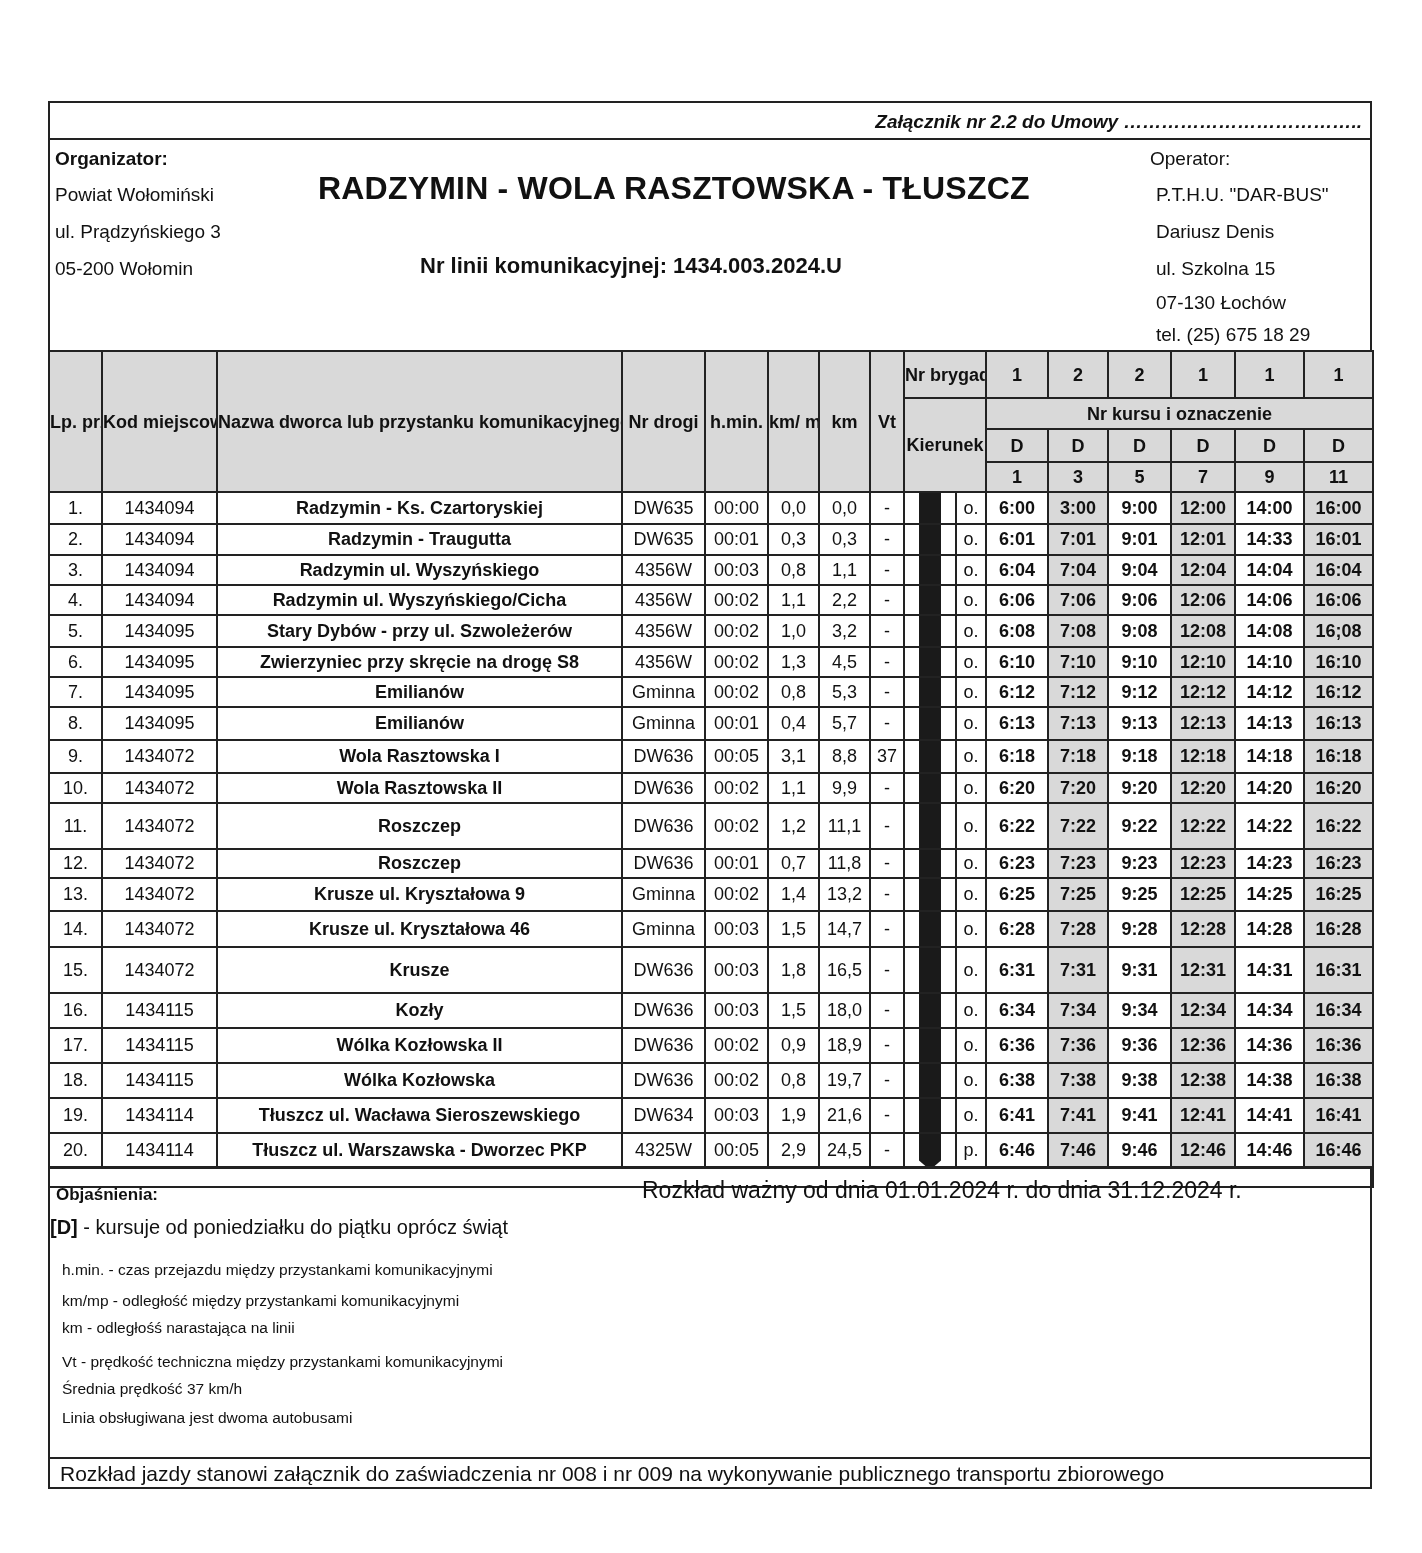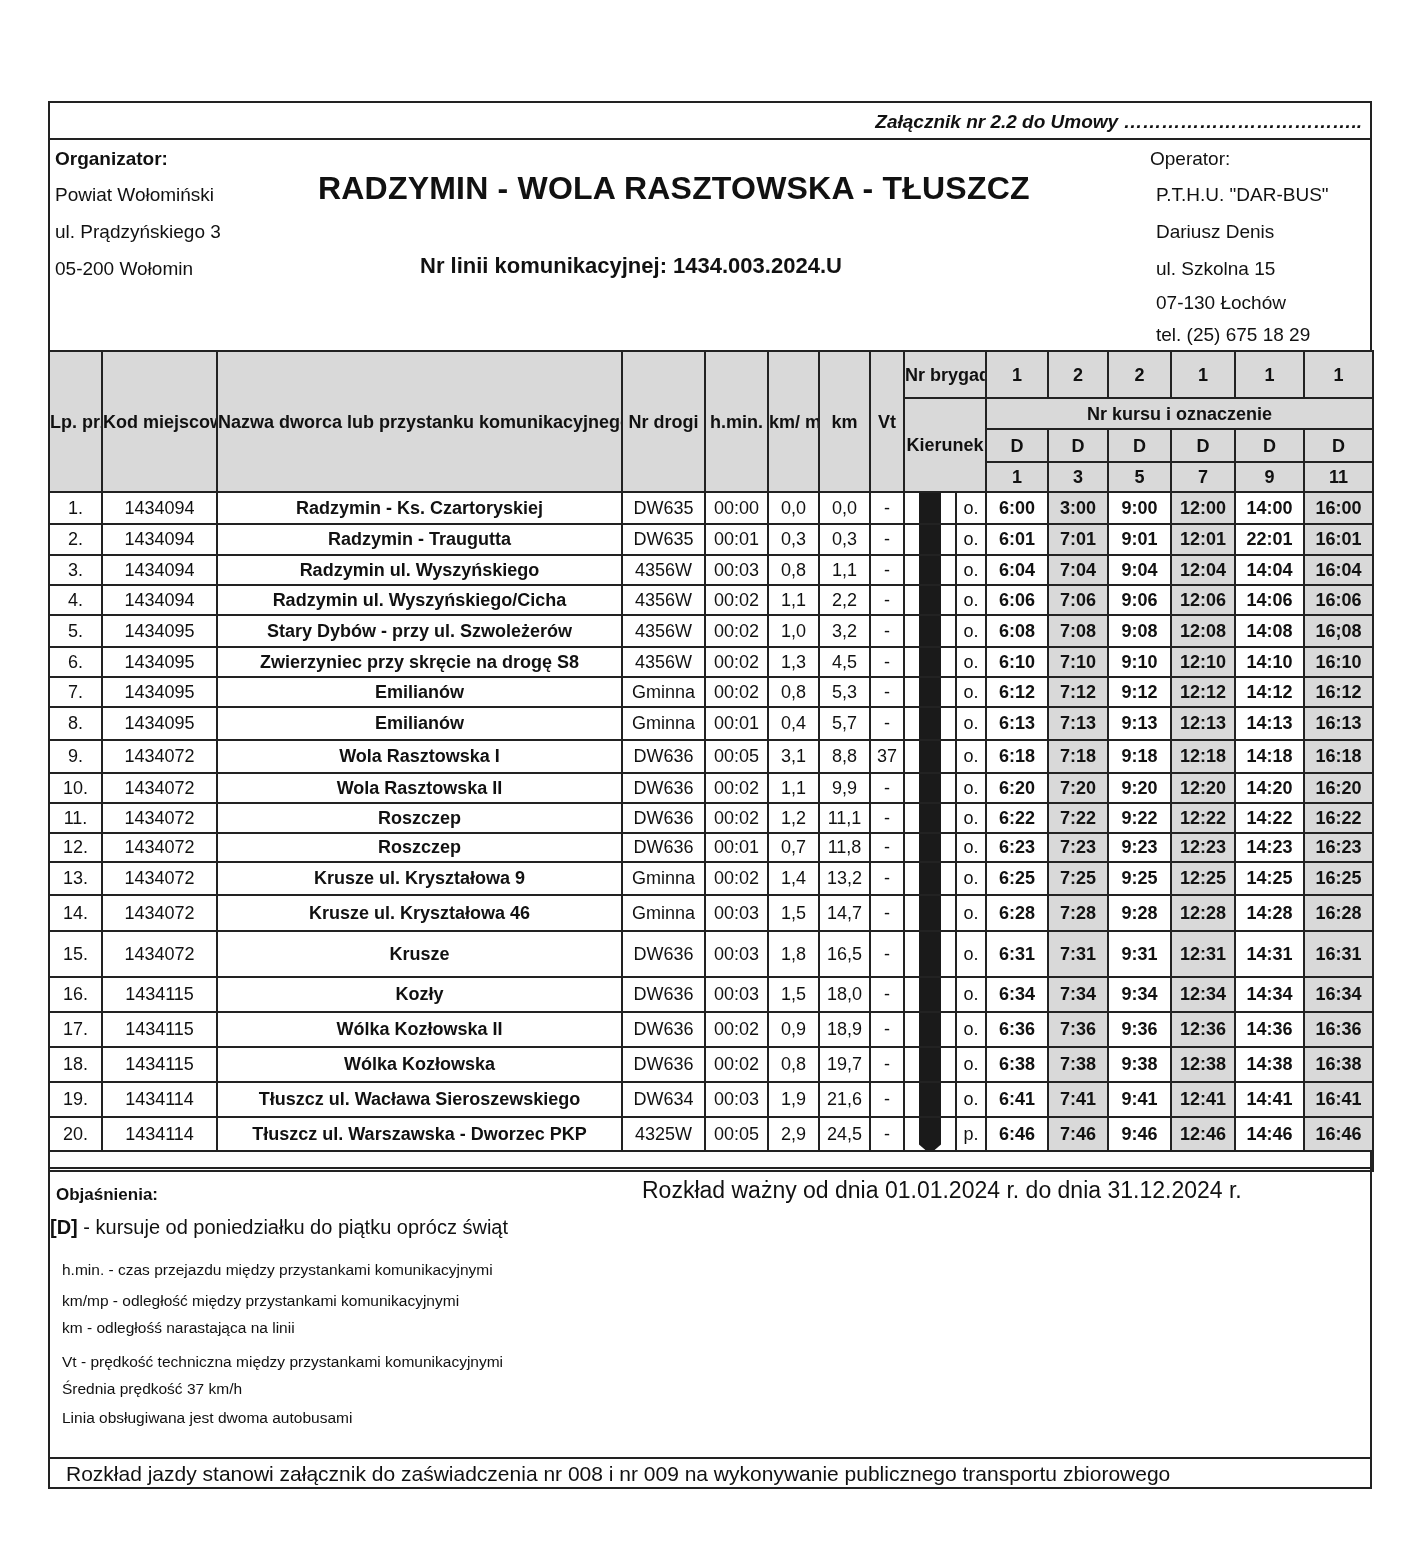--- a/index.html
+++ b/index.html
@@ -29,21 +29,21 @@
   td.ka .bar { position: absolute; left: 0; right: 0; top: -2px; bottom: -2px; background: #1a1a1a; }
   td.ka .head { position: absolute; left: -12px; bottom: -4px; width: 0; height: 0; border-left: 23px solid transparent; border-right: 23px solid transparent; border-top: 20px solid #1a1a1a; }
   tr.blank td { height: 18px; }
 
   .expl { position: absolute; left: 0; top: 1064px; width: 100%; height: 212px; border-top: 2px solid #222; box-sizing: border-box; }
   .expl-label { position: absolute; left: 6px; top: 16px; font-weight: bold; font-size: 17px; }
   .valid { position: absolute; left: 592px; top: 8px; font-size: 23px; }
   .dline { position: absolute; left: 0px; top: 47px; font-size: 20px; }
   .dline b { font-weight: bold; }
   .note { position: absolute; left: 12px; font-size: 15.5px; }
-  .footer { position: absolute; left: 0; top: 1354px; width: 100%; height: 32px; border-top: 2px solid #222; box-sizing: border-box; font-size: 21px; line-height: 30px; padding-left: 16px; }
+  .footer { position: absolute; left: 0; top: 1354px; width: 100%; height: 32px; border-top: 2px solid #222; box-sizing: border-box; font-size: 21px; line-height: 30px; padding-left: 10px; }
 </style>
 </head>
 <body>
 
 <div class="page">
   <div class="annex">Załącznik nr 2.2 do Umowy ………………………………..</div>
 
   <div class="hdr">
     <div class="org-label">Organizator:</div>
     <div class="org-line" style="top:44px">Powiat Wołomiński</div>
@@ -156,21 +156,21 @@
           <td class="kd"></td>
           <td class="ka">
             <div class="bar"></div>
           </td>
           <td class="kb"></td>
           <td>o.</td>
           <td class="t">6:01</td>
           <td class="t g">7:01</td>
           <td class="t">9:01</td>
           <td class="t g">12:01</td>
-          <td class="t">22:01</td>
+          <td class="t">14:33</td>
           <td class="t g">16:01</td>
         </tr>
         <tr style="height: 30px;">
           <td>3.</td>
           <td>1434094</td>
           <td class="name">Radzymin ul. Wyszyńskiego</td>
           <td>4356W</td>
           <td>00:03</td>
           <td>0,8</td>
           <td>1,1</td>
@@ -335,21 +335,21 @@
           </td>
           <td class="kb"></td>
           <td>o.</td>
           <td class="t">6:20</td>
           <td class="t g">7:20</td>
           <td class="t">9:20</td>
           <td class="t g">12:20</td>
           <td class="t">14:20</td>
           <td class="t g">16:20</td>
         </tr>
-        <tr style="height: 30px;">
+        <tr style="height: 46px;">
           <td>11.</td>
           <td>1434072</td>
           <td class="name">Roszczep</td>
           <td>DW636</td>
           <td>00:02</td>
           <td>1,2</td>
           <td>11,1</td>
           <td>-</td>
           <td class="kd"></td>
           <td class="ka">

